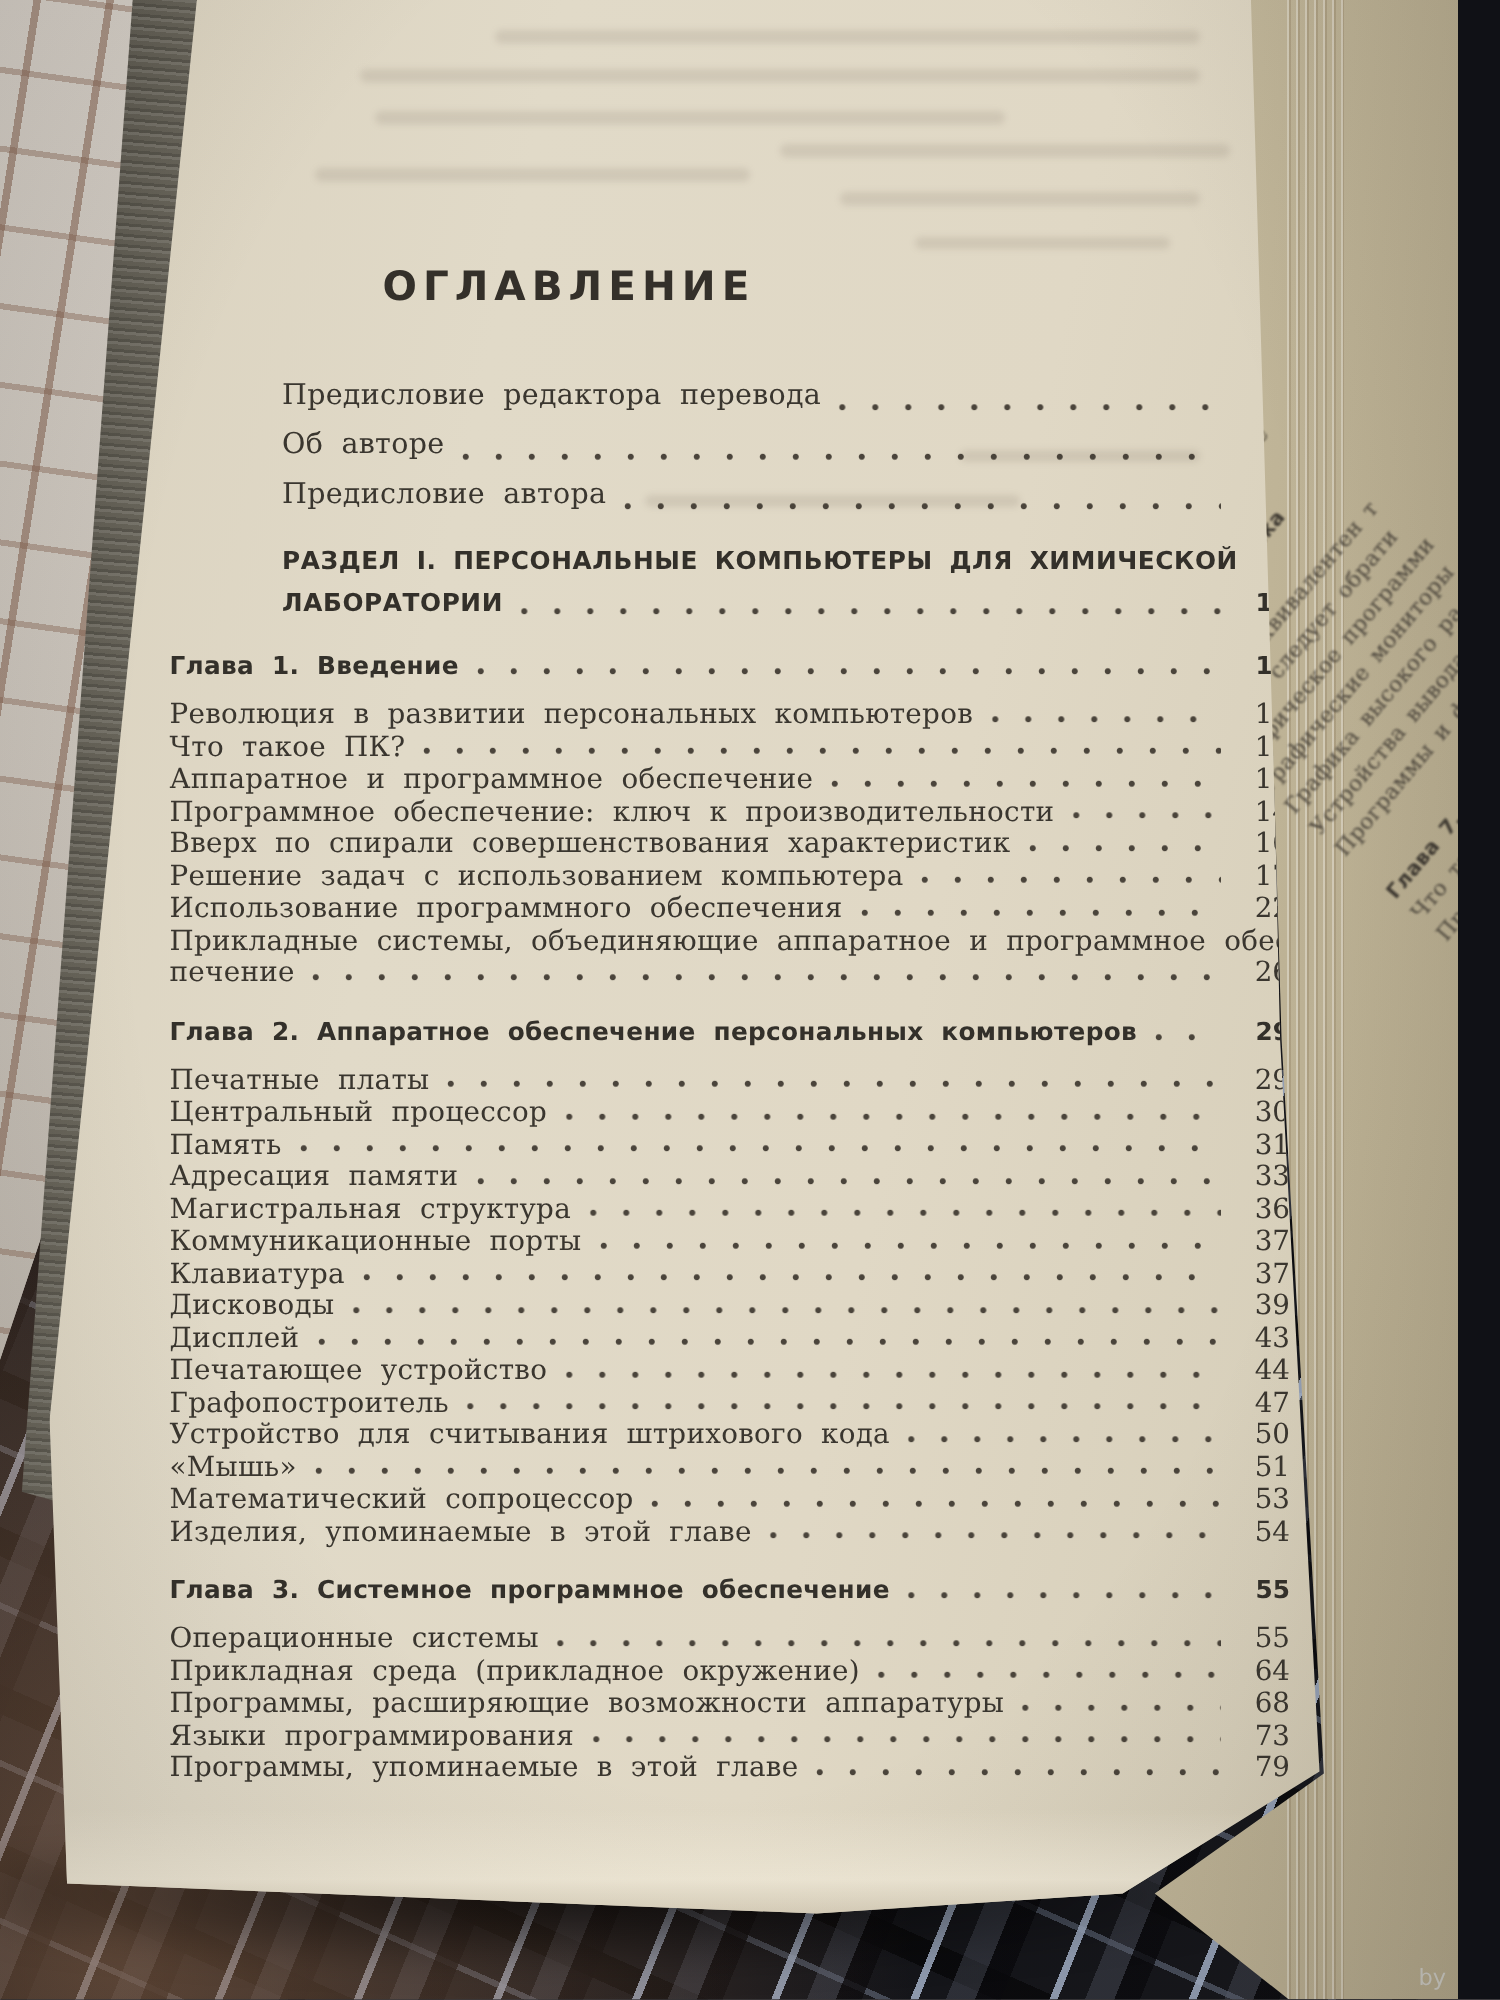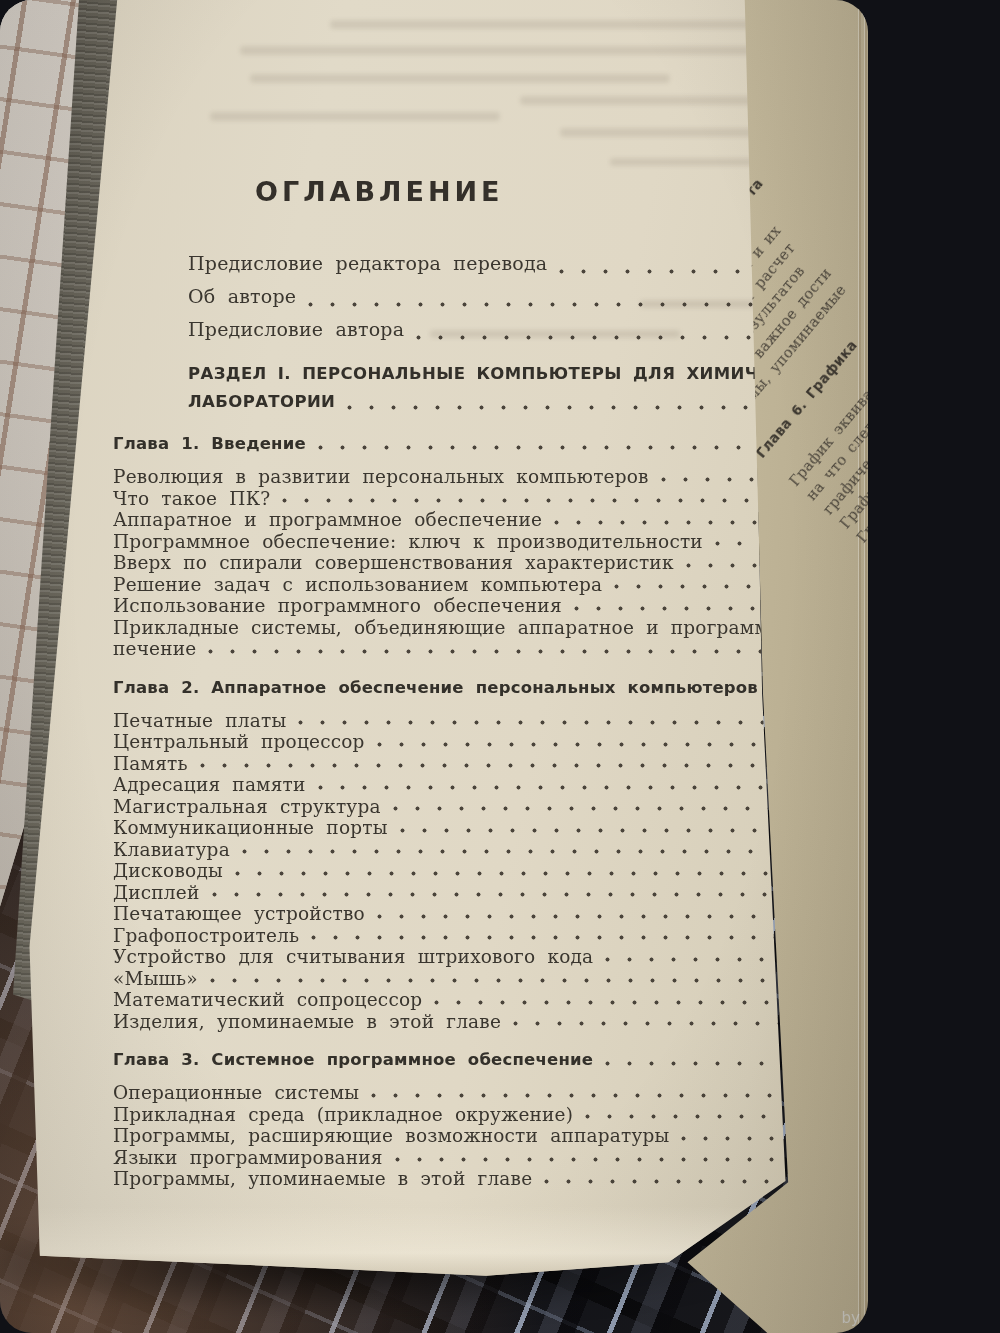--- a/index.html
+++ b/index.html
@@ -1,16 +1,16 @@
 <!DOCTYPE html>
 <html><head>
 <meta charset="utf-8">
 <style>
   html,body{margin:0;padding:0;background:#101116;}
-  #stage{position:relative;width:868px;height:1333px;overflow:hidden;font-family:"DejaVu Serif",serif;border-radius:32px;}
+  #stage{position:relative;width:972px;height:1333px;overflow:hidden;font-family:"DejaVu Serif",serif;}
   .layer{position:absolute;inset:0;}
 
   
   .fabric-dark{
     background-color:#14151a;
     background-image:
       radial-gradient(ellipse at 8% 97%, rgba(150,108,78,.6), rgba(150,108,78,0) 42%),
       repeating-linear-gradient(112deg, rgba(0,0,0,0) 0 30px, rgba(168,182,206,.85) 30px 35px, rgba(0,0,0,0) 35px 52px, rgba(92,97,112,.35) 52px 70px, rgba(8,8,12,.8) 70px 86px),
       repeating-linear-gradient(24deg, rgba(0,0,0,0) 0 46px, rgba(150,165,192,.38) 46px 50px, rgba(0,0,0,0) 50px 78px, rgba(0,0,0,.55) 78px 96px);
   }

